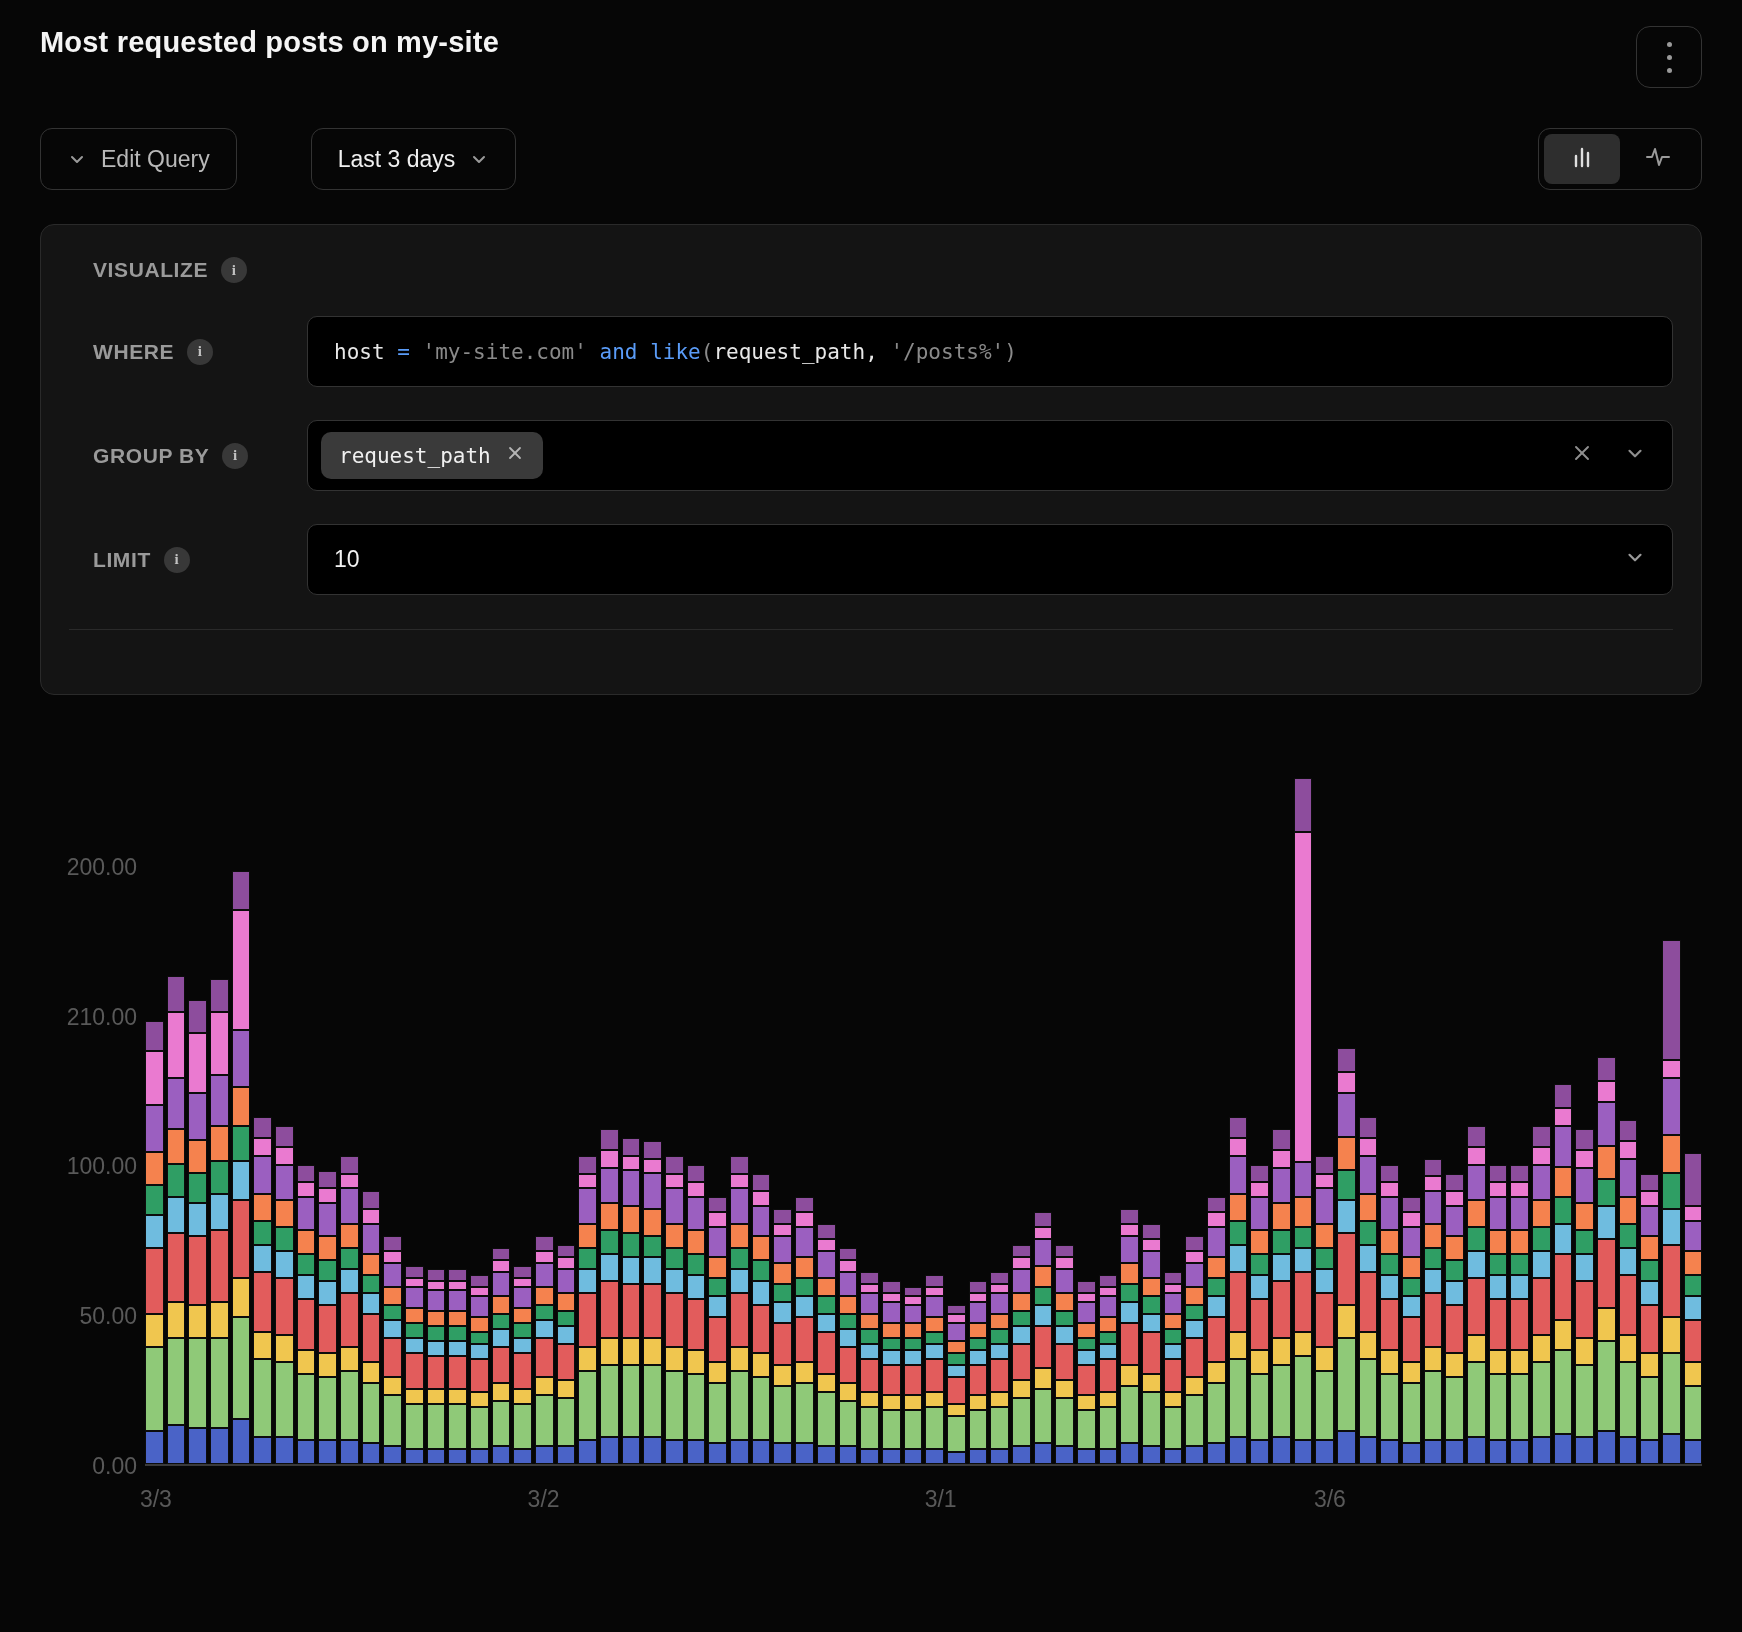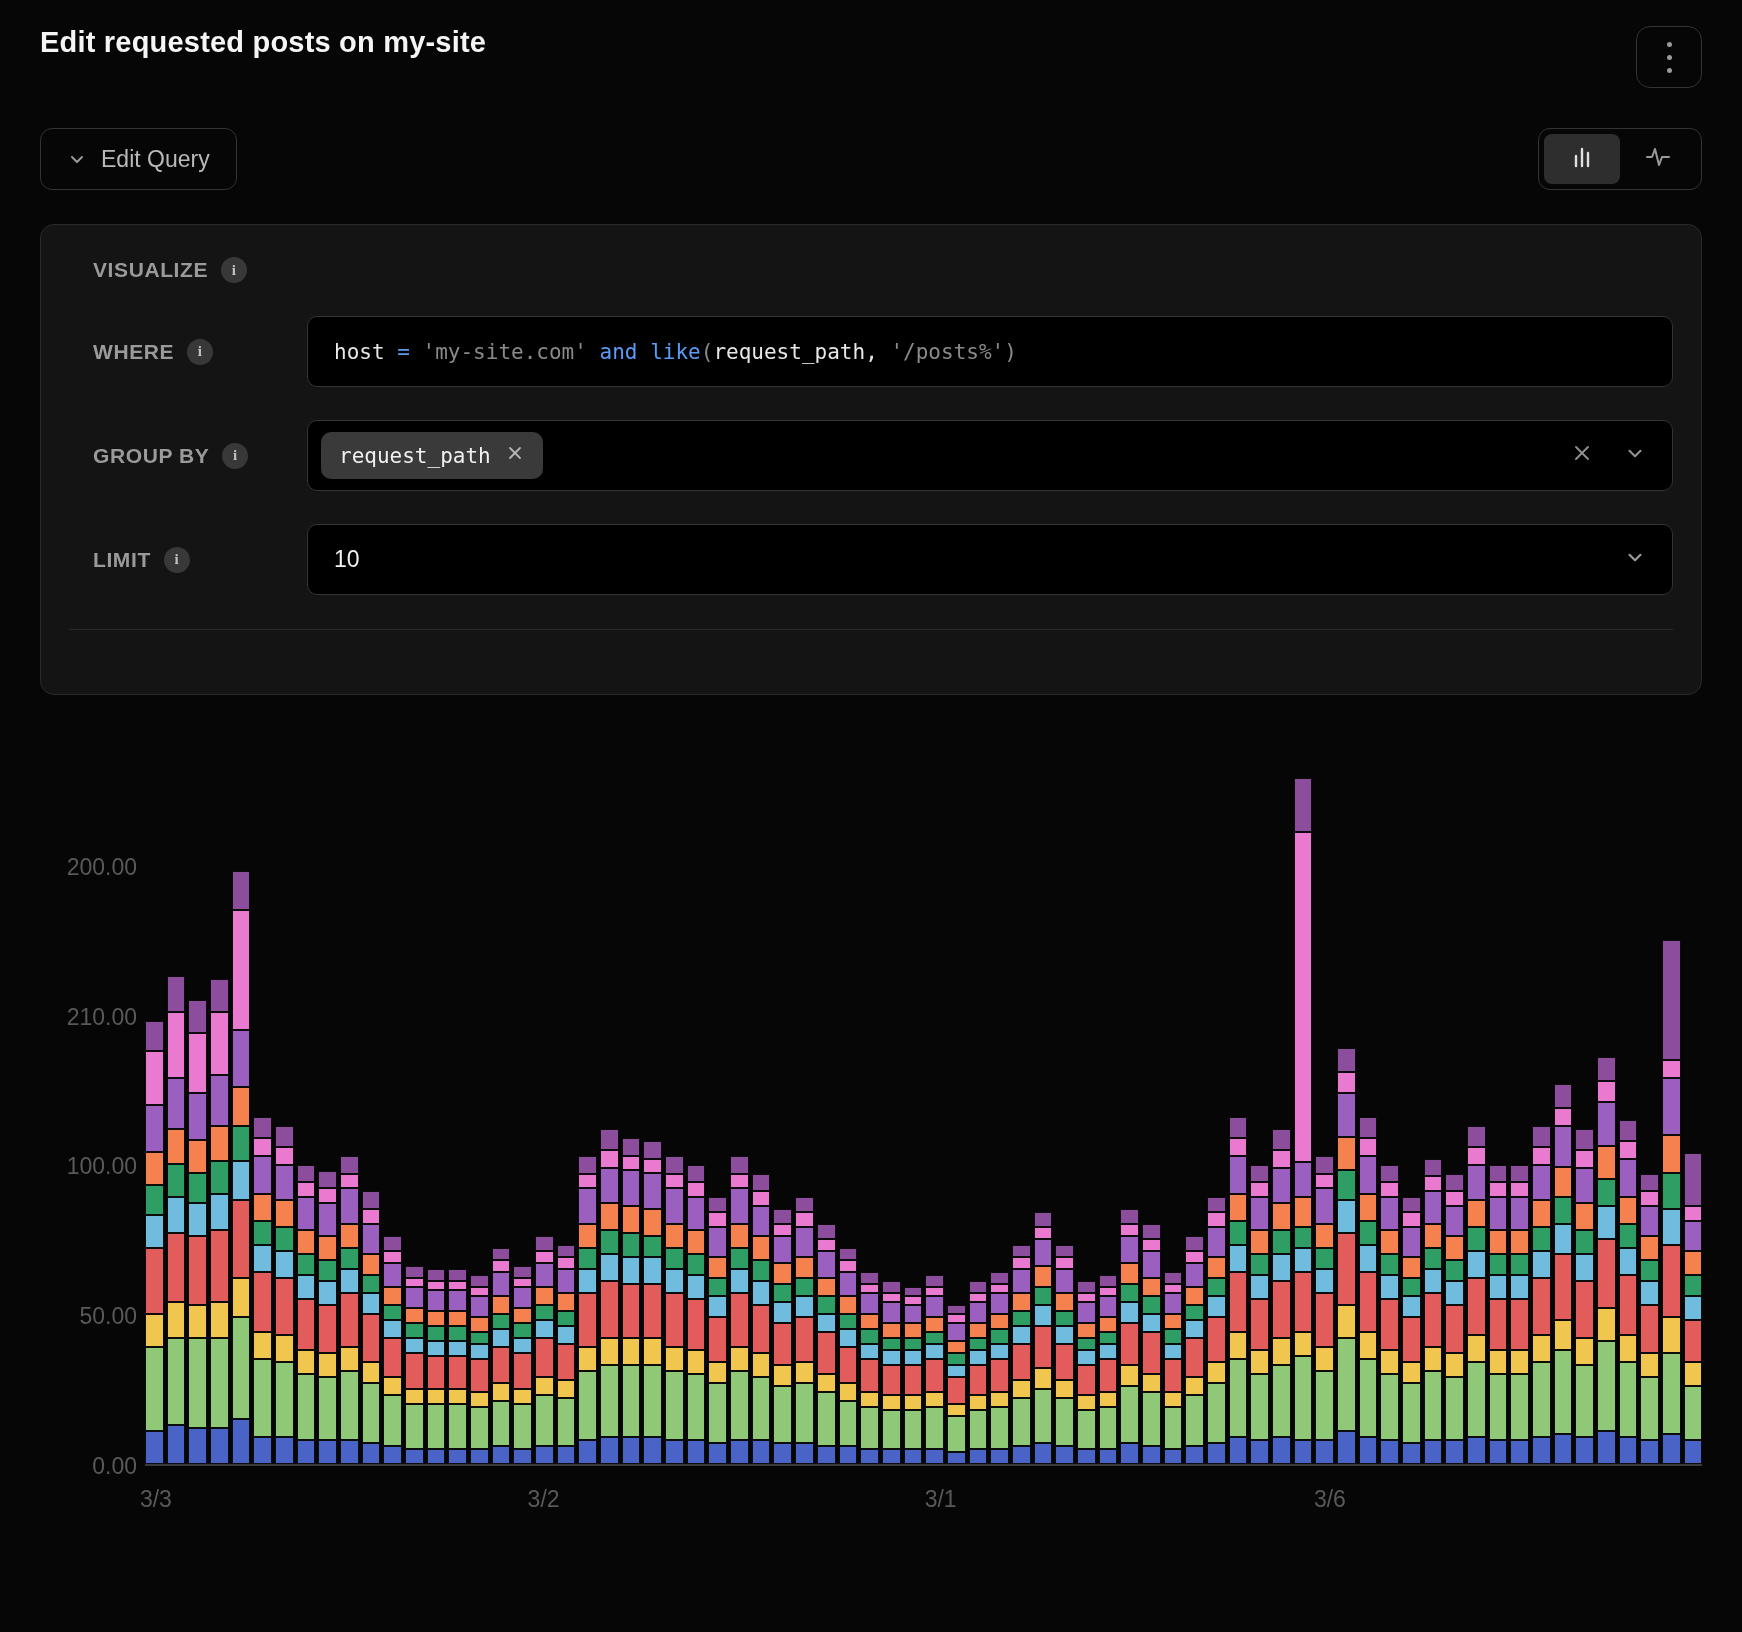--- a/index.html
+++ b/index.html
@@ -90,38 +90,46 @@
     position:absolute; right:0; transform:translateY(50%); font-size:23px; color:#595959;
     white-space:nowrap;
   }
   .xlabels { position:absolute; left:105px; right:0; top:739px; height:40px; }
   .xlab { position:absolute; transform:translateX(-50%); font-size:23px; color:#595959; }
 </style>
 </head>
 <body>
 
 <div class="header">
-  <div class="title">Edit requested posts on my-site</div>
+  <div class="title">Most requested posts on my-site</div>
   <div class="kebab-btn">
     <span class="dot"></span>
     <span class="dot"></span>
     <span class="dot"></span>
   </div>
 </div>
 
 <div class="toolbar">
   <div class="tbtn edit-query">
     <span class="chev">
       <svg width="20" height="20" viewBox="0 0 20 20">
           <polyline points="5,8 10,13 15,8" fill="none" stroke="#9a9a9a" stroke-width="2" stroke-linecap="round" stroke-linejoin="round"></polyline>
         </svg>
     </span>
     <span>Edit Query</span>
   </div>
 
+  <div class="tbtn">
+    <span style="color:#f0f0f0;">Last 3 days</span>
+    <span class="chev">
+      <svg width="20" height="20" viewBox="0 0 20 20">
+          <polyline points="5,8 10,13 15,8" fill="none" stroke="#9a9a9a" stroke-width="2" stroke-linecap="round" stroke-linejoin="round"></polyline>
+        </svg>
+    </span>
+  </div>
 
 
 
   <div class="toggle-group">
     <div class="toggle-cell active">
       <span>
         <svg width="26" height="26" viewBox="0 0 26 26" stroke="#e0e0e0" stroke-width="2.4" stroke-linecap="round">
           <line x1="7" y1="22" x2="7" y2="12"></line>
             <line x1="13" y1="22" x2="13" y2="5"></line>
             <line x1="19" y1="22" x2="19" y2="9"></line>

